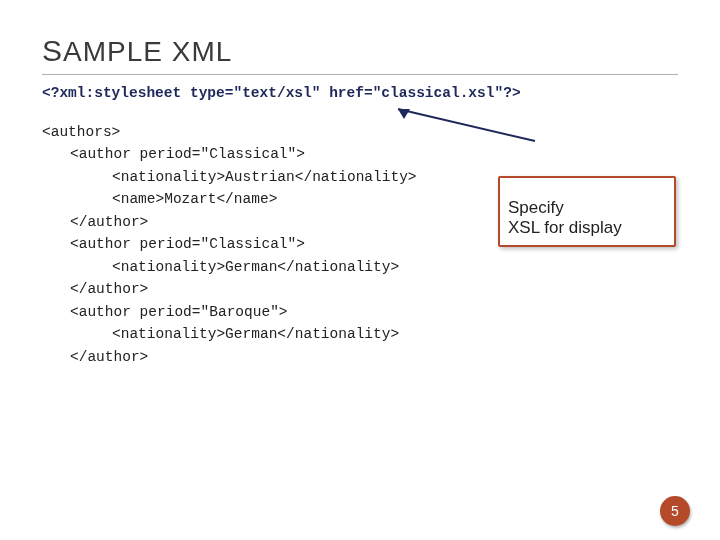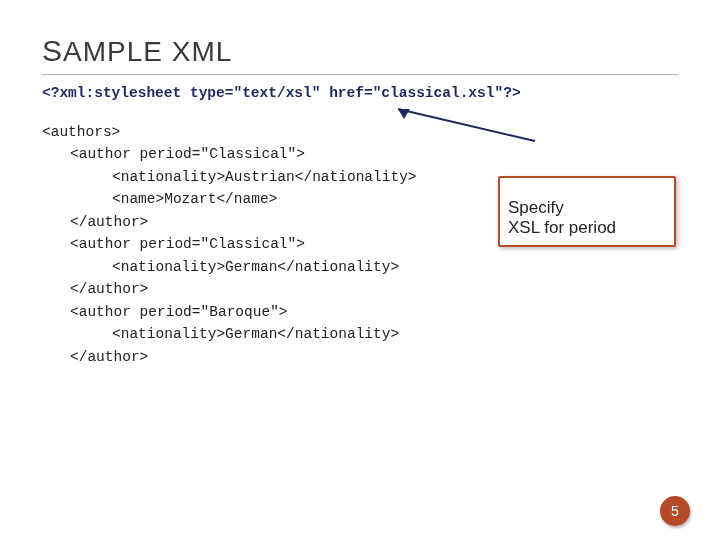--- a/index.html
+++ b/index.html
@@ -104,21 +104,21 @@
 
   <div class="pi-line">&lt;?xml:stylesheet type="text/xsl" href="classical.xsl"?&gt;</div>
 
   <svg class="arrow" viewBox="0 0 160 40">
     <line x1="155" y1="36" x2="18" y2="4" stroke="#1e285a" stroke-width="2"></line>
     <polygon points="18,4 30,4 24,14" fill="#1e285a"></polygon>
   </svg>
 
   <div class="callout">
     <div>Specify</div>
-    <div>XSL for period</div>
+    <div>XSL for display</div>
   </div>
 
   <div class="xml-block" id="xml-block">
       <div class="xml-line ">&lt;authors&gt;</div>
       <div class="xml-line ind1">&lt;author period="Classical"&gt;</div>
       <div class="xml-line ind2">&lt;nationality&gt;Austrian&lt;/nationality&gt;</div>
       <div class="xml-line ind2">&lt;name&gt;Mozart&lt;/name&gt;</div>
       <div class="xml-line ind1">&lt;/author&gt;</div>
       <div class="xml-line ind1">&lt;author period="Classical"&gt;</div>
       <div class="xml-line ind2">&lt;nationality&gt;German&lt;/nationality&gt;</div>

